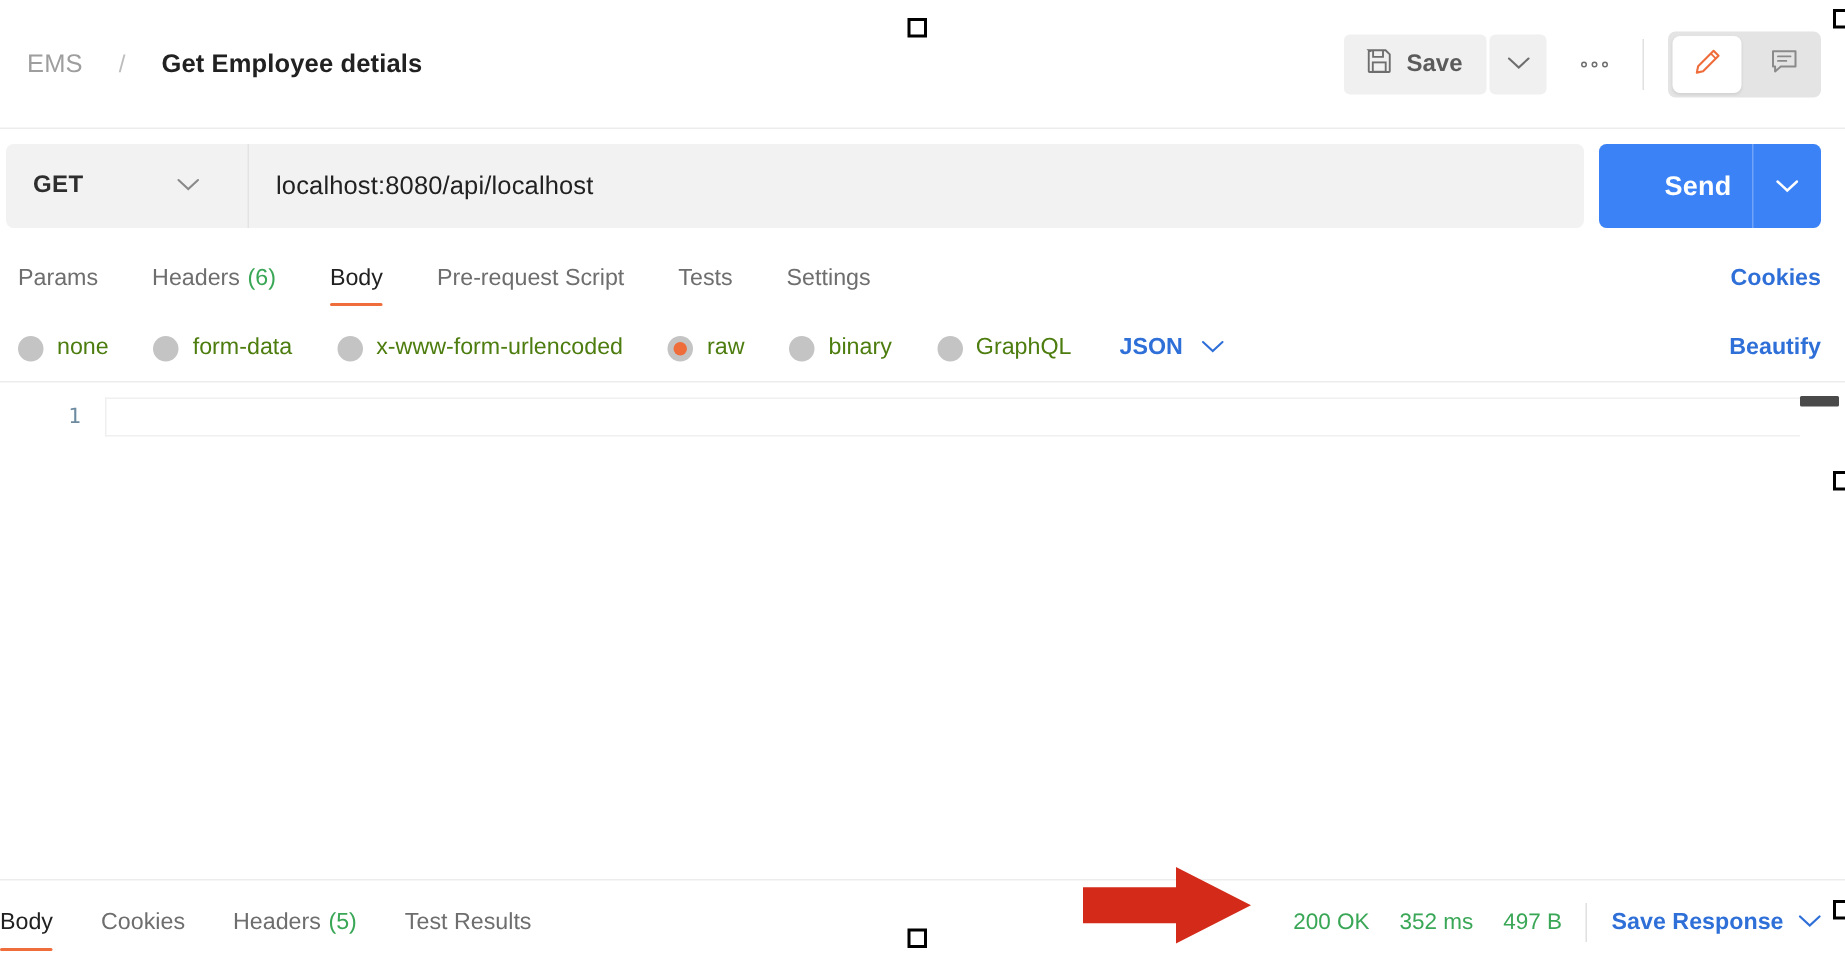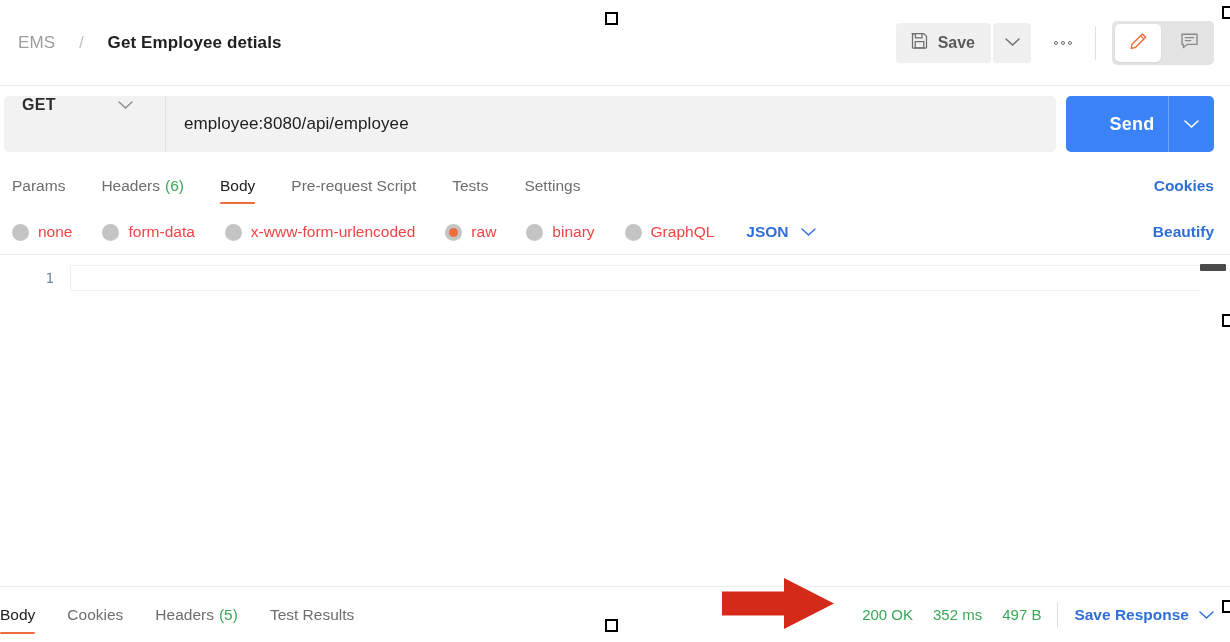--- a/index.html
+++ b/index.html
@@ -159,20 +159,21 @@
     display: flex;
     align-items: stretch;
     height: 56px;
     background: #f2f2f2;
     border-radius: 5px;
     overflow: hidden;
   }
   .method-select {
     width: 162px;
     display: flex;
+    align-items: center;
     justify-content: space-between;
     padding: 0 32px 0 18px;
     box-sizing: border-box;
     border-right: 1px solid #e3e3e3;
     cursor: pointer;
   }
   .method-label {
     font-size: 16px;
     font-weight: bold;
     color: #2e2e2e;
@@ -285,21 +286,21 @@
     gap: 0;
   }
   .radio-opt {
     display: flex;
     align-items: center;
     gap: 9px;
     padding: 0 14px 0 0;
     margin-right: 16px;
     cursor: pointer;
     font-size: 15.5px;
-    color: #ef4444;
+    color: #4d7c0f;
   }
   .radio-dot {
     width: 17px; height: 17px;
     border-radius: 50%;
     background: #c4c4c4;
     display: flex;
     align-items: center;
     justify-content: center;
     flex: none;
   }
@@ -539,21 +540,21 @@
   <div class="urlbar">
     <div class="url-input-wrap">
       <div class="method-select">
         <span class="method-label">GET</span>
         <span>
           <svg width="15" height="9" viewBox="0 0 15 9" fill="none">
             <path d="M1 1l6.5 6L14 1" stroke="#8a8a8a" stroke-width="1.4" stroke-linecap="round"></path>
           </svg>
         </span>
       </div>
-      <div class="url-field">employee:8080/api/employee</div>
+      <div class="url-field">localhost:8080/api/localhost</div>
     </div>
     <div class="send-group">
       <button class="send-btn">Send</button>
       <button class="send-caret">
         <span>
           <svg width="15" height="9" viewBox="0 0 15 9" fill="none">
             <path d="M1 1l6.5 6L14 1" stroke="#ffffff" stroke-width="1.6" stroke-linecap="round"></path>
           </svg>
         </span>
       </button>

